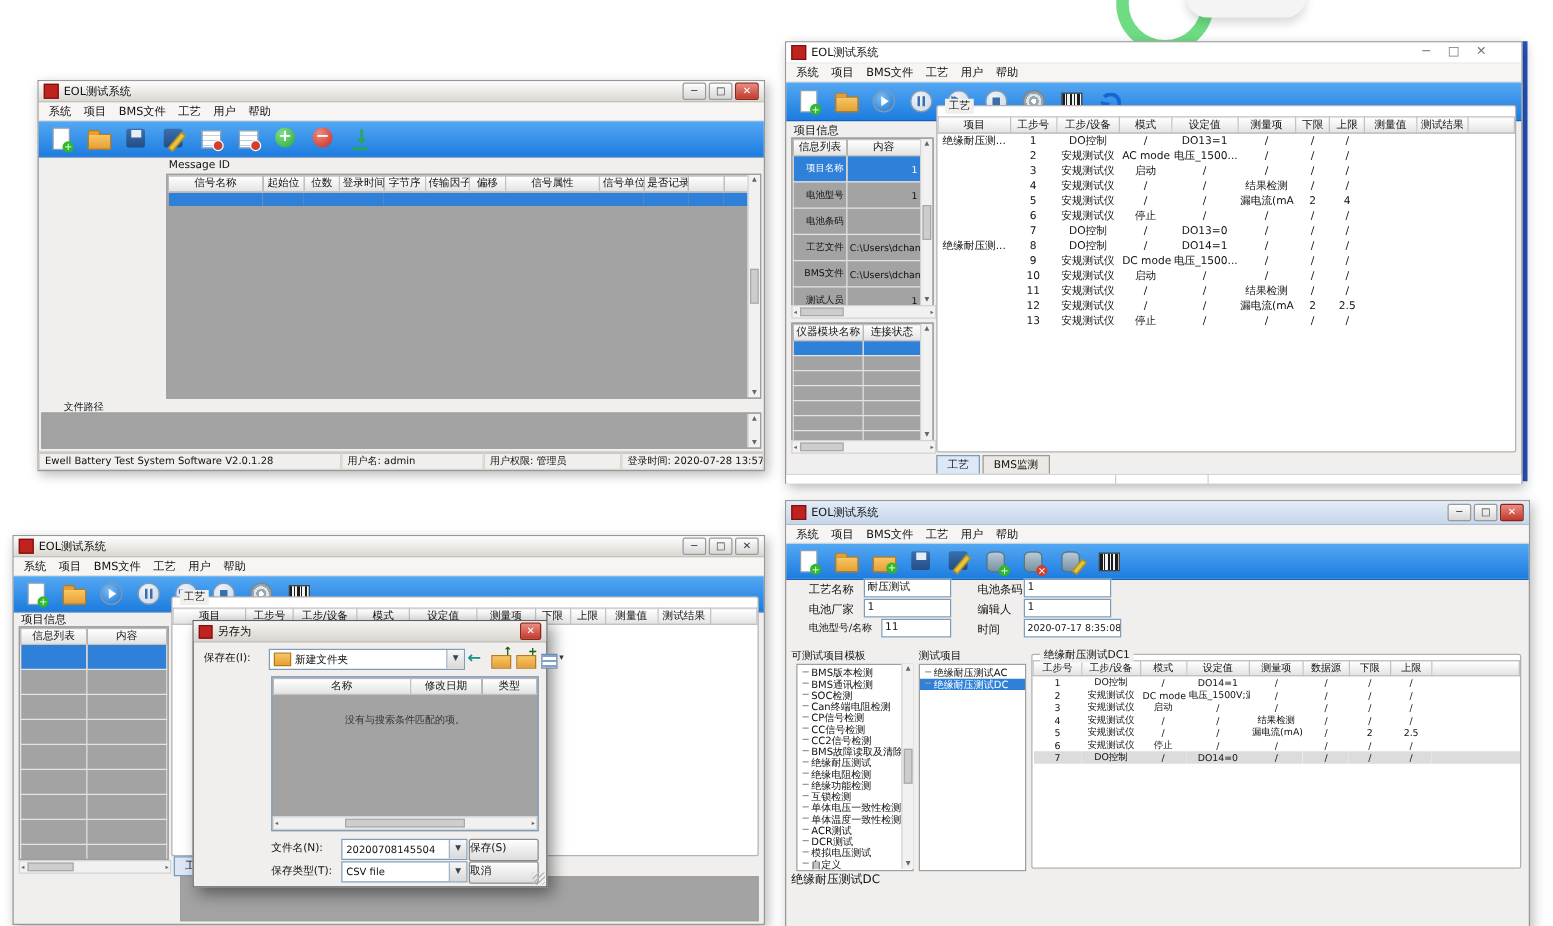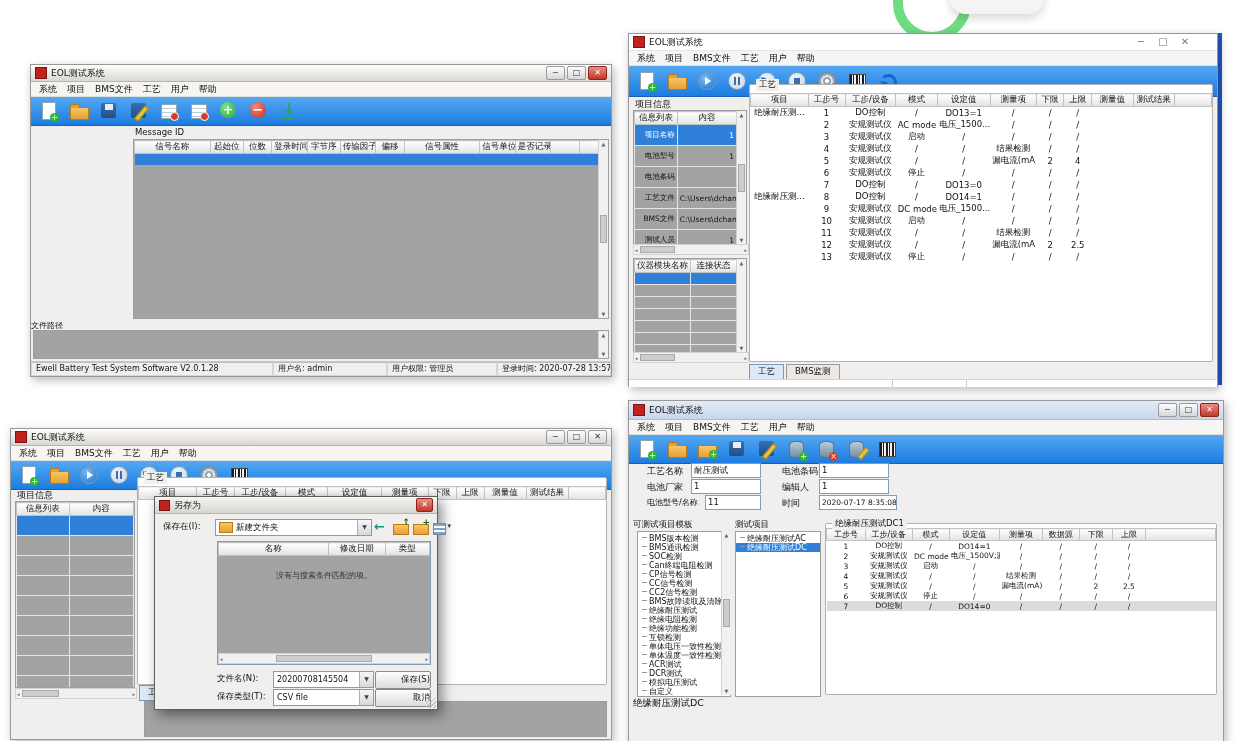--- a/index.html
+++ b/index.html
@@ -85,21 +85,21 @@
   .vscroll{position:absolute;top:0;right:0;bottom:0;width:9px;background:#f1f1f1;border-left:1px solid #d2d2d2;display:flex;flex-direction:column;justify-content:space-between;align-items:center;font-size:5px;color:#666;padding:1px 0}
   .hscroll{position:absolute;height:9px;background:#f1f1f1;border:1px solid #d2d2d2;display:flex;align-items:center;justify-content:space-between;font-size:5px;color:#666;padding:0 1px}
   .hthumb{width:30%;height:5px;background:#cdcdcd;border:1px solid #a9a9a9}
   .vthumb{width:5px;height:26px;background:#cdcdcd;border:1px solid #a9a9a9}
   .groupbox{position:absolute;border:1px solid #b2b2b2;border-radius:2px}
   .gb-label{position:absolute;top:-6px;left:6px;background:#f0efee;padding:0 3px;font-size:8.5px}
   .tabstrip{position:absolute;display:flex;gap:2px;font-size:8.5px}
   .tabstrip .tab{padding:1px 8px;border:1px solid #9a9a9a;background:#ece9e4;white-space:nowrap}
   .tabstrip .tab.tab-active{background:#dce8f7;border-color:#7a9ab5}
   .input{position:absolute;background:#fff;border:1px solid #7f9db9;font-size:8.5px;padding:0 2px;line-height:13px;height:13px;white-space:nowrap;overflow:hidden}
-  .btn{position:absolute;height:16px;background:linear-gradient(#fefefe,#dcdcdc);border:1px solid #8a8a8a;border-radius:2px;font-size:8.5px;text-align:right;line-height:15px}
+  .btn{position:absolute;height:16px;background:linear-gradient(#fefefe,#dcdcdc);border:1px solid #8a8a8a;border-radius:2px;font-size:8.5px;text-align:left;line-height:15px}
   .statusbar{position:absolute;left:0;right:0;bottom:0;height:14px;display:flex;font-size:8px;background:#f0efee;border-top:1px solid #ccc9c2}
   .statusbar .status-seg{border:1px solid #d8d5ce;border-top-color:#bfbcb5;padding:0 4px;line-height:11px;white-space:nowrap;overflow:hidden}
   .statusbar .status-seg:nth-child(1){flex:0 0 232px}
   .statusbar .status-seg:nth-child(2){flex:0 0 104px}
   .statusbar .status-seg:nth-child(3){flex:0 0 100px}
   .statusbar .status-seg:nth-child(4){flex:1}
 
   
   .tree-box{position:absolute;background:#fff;border:1px solid #9e9e9e;overflow:hidden;font-size:8px;line-height:9px;padding:2px 0}
   .tree-item{padding:0 2px;white-space:nowrap;overflow:hidden}
@@ -218,21 +218,21 @@
             </tr>
           </tbody>
       </table>
       <div class="vscroll">
           <span>▲</span>
           <span class="vthumb"></span>
           <span>▼</span>
         </div>
     </div>
 
-    <div class="lbl" style="left:0;top:255px;font-size:8px">文件路径</div>
+    <div class="lbl" style="left:20px;top:255px;font-size:8px">文件路径</div>
     <div class="box" style="left:2px;top:265px;width:574px;height:27px">
       <div class="vscroll">
           <span>▲</span>
           <span>▼</span>
         </div>
     </div>
 
     <div class="statusbar">
         <div class="status-seg">Ewell Battery Test System Software V2.0.1.28</div>
         <div class="status-seg">用户名: admin</div>

